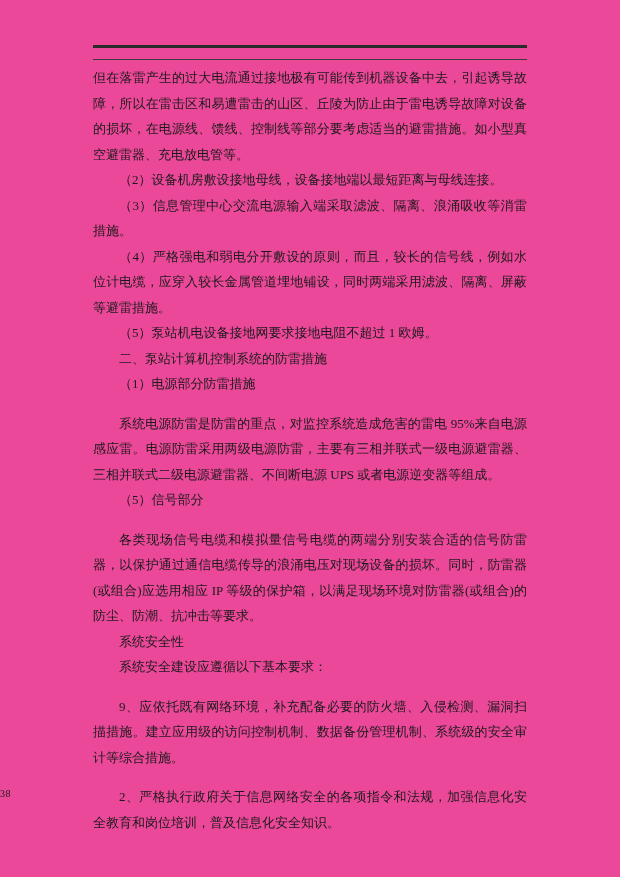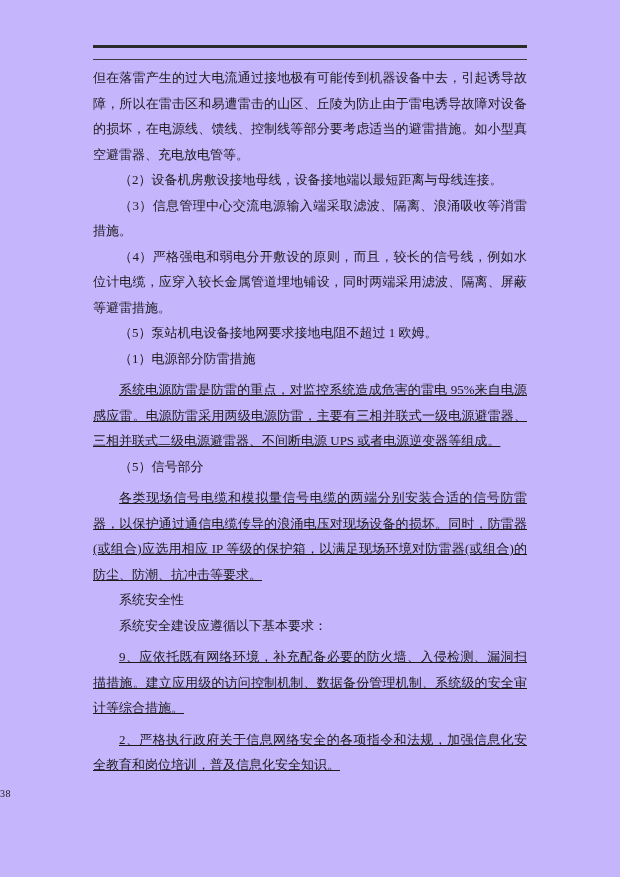--- a/index.html
+++ b/index.html
@@ -6,21 +6,21 @@
   html, body {
     width: 620px;
     height: 877px;
     background: #ffffff;
     font-family: "Liberation Serif", "DejaVu Serif", serif;
   }
   .page {
     position: relative;
     width: 620px;
     height: 877px;
-    background: #c4b5fd;
+    background: #ec4899;
     overflow: hidden;
   }
   .header-rule-thick {
     position: absolute;
     left: 93px;
     width: 434px;
     top: 45px;
     height: 3px;
     background: #2b2b2b;
   }
@@ -43,22 +43,21 @@
     text-align: justify;
   }
   .content p {
     margin: 0;
     word-break: break-all;
   }
   .content p.indent {
     text-indent: 26px;
   }
   .content p.sp {
-    margin-top: 6px;
-    text-decoration: underline;
+    margin-top: 14px;
   }
   .page-number {
     position: absolute;
     left: 0;
     top: 788px;
     width: 100%;
     text-align: left;
     font-size: 10px;
     color: #1a1a1a;
     letter-spacing: 0.5px;
@@ -71,20 +70,21 @@
 
   <div class="header-rule-thick"></div>
   <div class="header-rule-thin"></div>
 
   <div class="content">
     <p>但在落雷产生的过大电流通过接地极有可能传到机器设备中去，引起诱导故障，所以在雷击区和易遭雷击的山区、丘陵为防止由于雷电诱导故障对设备的损坏，在电源线、馈线、控制线等部分要考虑适当的避雷措施。如小型真空避雷器、充电放电管等。</p>
     <p class="indent">（2）设备机房敷设接地母线，设备接地端以最短距离与母线连接。</p>
     <p class="indent">（3）信息管理中心交流电源输入端采取滤波、隔离、浪涌吸收等消雷措施。</p>
     <p class="indent">（4）严格强电和弱电分开敷设的原则，而且，较长的信号线，例如水位计电缆，应穿入较长金属管道埋地铺设，同时两端采用滤波、隔离、屏蔽等避雷措施。</p>
     <p class="indent">（5）泵站机电设备接地网要求接地电阻不超过 1 欧姆。</p>
+    <p class="indent">二、泵站计算机控制系统的防雷措施</p>
     <p class="indent">（1）电源部分防雷措施</p>
     <p class="indent sp">系统电源防雷是防雷的重点，对监控系统造成危害的雷电 95%来自电源感应雷。电源防雷采用两级电源防雷，主要有三相并联式一级电源避雷器、三相并联式二级电源避雷器、不间断电源 UPS 或者电源逆变器等组成。</p>
     <p class="indent">（5）信号部分</p>
     <p class="indent sp">各类现场信号电缆和模拟量信号电缆的两端分别安装合适的信号防雷器，以保护通过通信电缆传导的浪涌电压对现场设备的损坏。同时，防雷器(或组合)应选用相应 IP 等级的保护箱，以满足现场环境对防雷器(或组合)的防尘、防潮、抗冲击等要求。</p>
     <p class="indent">系统安全性</p>
     <p class="indent">系统安全建设应遵循以下基本要求：</p>
     <p class="indent sp">9、应依托既有网络环境，补充配备必要的防火墙、入侵检测、漏洞扫描措施。建立应用级的访问控制机制、数据备份管理机制、系统级的安全审计等综合措施。</p>
     <p class="indent sp">2、严格执行政府关于信息网络安全的各项指令和法规，加强信息化安全教育和岗位培训，普及信息化安全知识。</p>
   </div>
 

